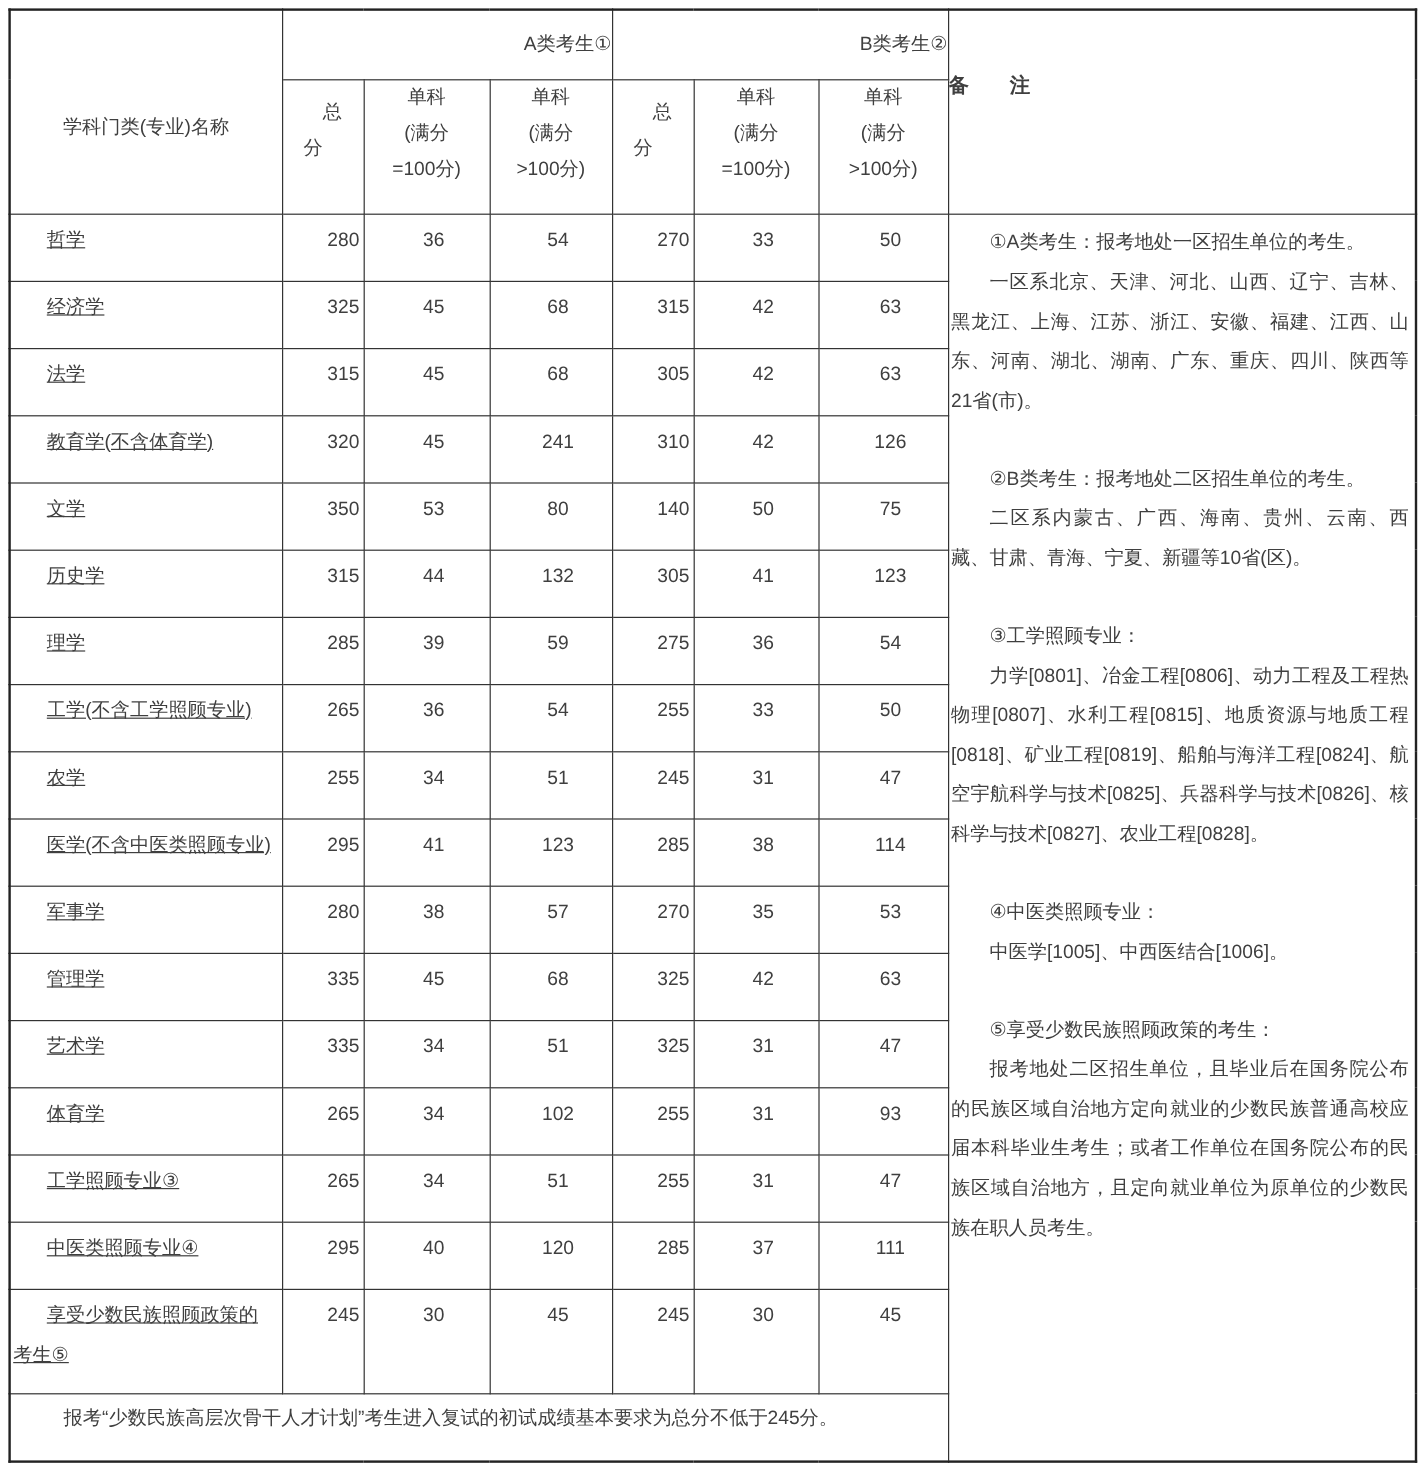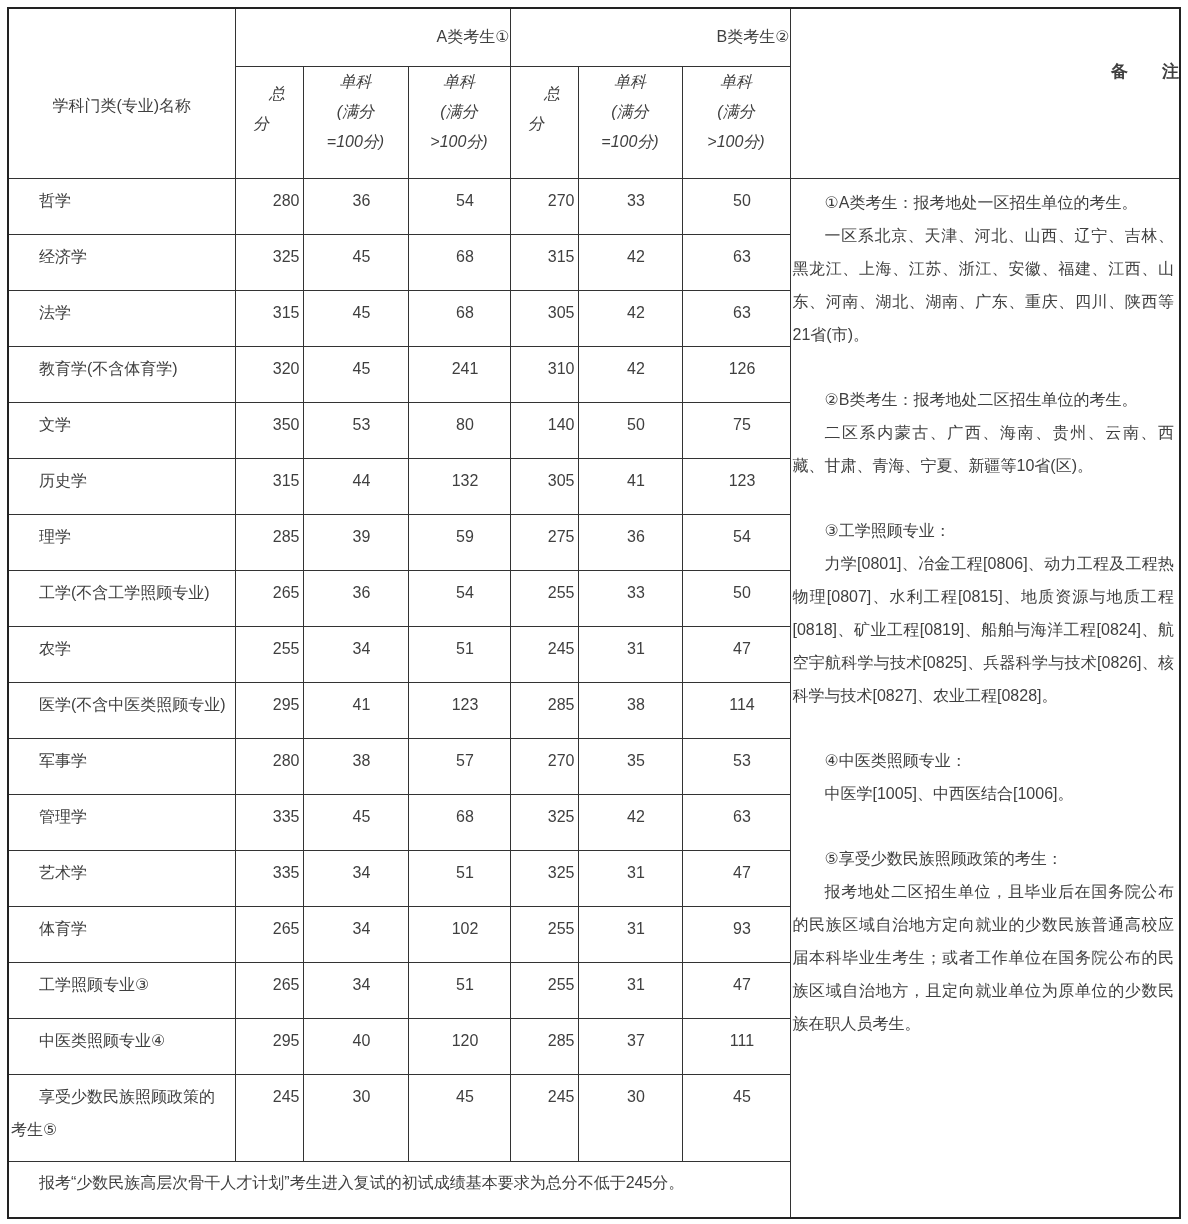--- a/index.html
+++ b/index.html
@@ -19,52 +19,52 @@
     border: 2px solid #222222;
     font-size: 16px;
   }
   .tbl th, .tbl td {
     border: 1px solid #333333;
     font-weight: normal;
     padding: 0;
     overflow: hidden;
   }
   tr.h1 { height: 58px; }
-  tr.h2 { height: 112px; font-style: italic; }
+  tr.h2 { height: 112px; }
   tr.r  { height: 56px; }
   tr.r.tall { height: 87px; }
   tr.footrow { height: 57px; }
 
   th.corner {
     vertical-align: middle; text-align: center;
     padding-top: 26px;
   }
   th.grp { vertical-align: middle; text-align: right; }
   th.remhead {
-    vertical-align: middle; text-align: right;
+    vertical-align: middle; text-align: left;
     font-weight: bold;
     padding-bottom: 44px;
     font-size: 17px;
   }
   th.zf { vertical-align: top; padding-top: 12px; }
   .zongfen {
     width: 32px; margin: 0 auto;
     text-align: left; text-indent: 16px;
     word-break: break-all; line-height: 30px;
   }
   th.dk {
     vertical-align: top; text-align: center;
     padding-top: 0; line-height: 30px;
     white-space: pre-line;
   }
 
   td.lab {
     vertical-align: top; text-align: left;
     padding: 5px 6px 0 2px;
-    text-indent: 28px; line-height: 33px;
+    text-indent: 28px; line-height: 33px; text-decoration: underline;
   }
   td.tot {
     vertical-align: top; text-align: right;
     padding: 5px 3px 0 0; line-height: 33px;
   }
   td.sgl {
     vertical-align: top; text-align: center;
     padding: 5px 0 0 12px; line-height: 33px;
   }
   td.remarks {
@@ -73,21 +73,21 @@
     text-align: justify;
   }
   td.remarks p {
     margin: 0;
     text-indent: 32px;
     line-height: 33px;
   }
   td.remarks p.gap { margin-top: 32px; }
   td.foot {
     vertical-align: top; text-align: left;
-    padding: 4px 4px 0 2px;
+    padding: 4px 4px 0 16px;
     text-indent: 28px; line-height: 33px;
   }
 </style>
 </head>
 <body>
 
 <div class="page">
   <table class="tbl">
     <colgroup>
       <col style="width:227px">

